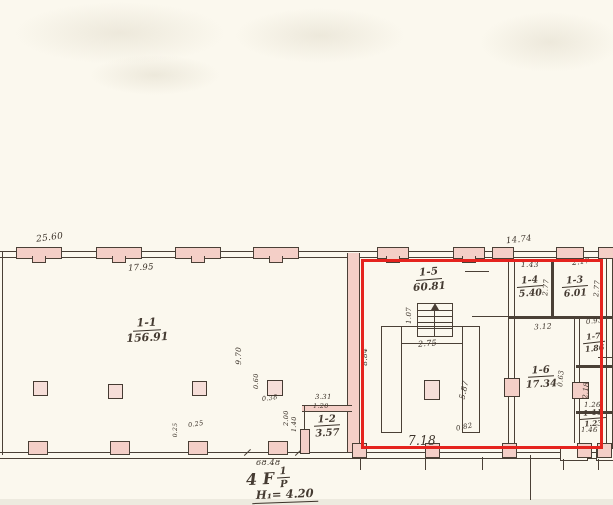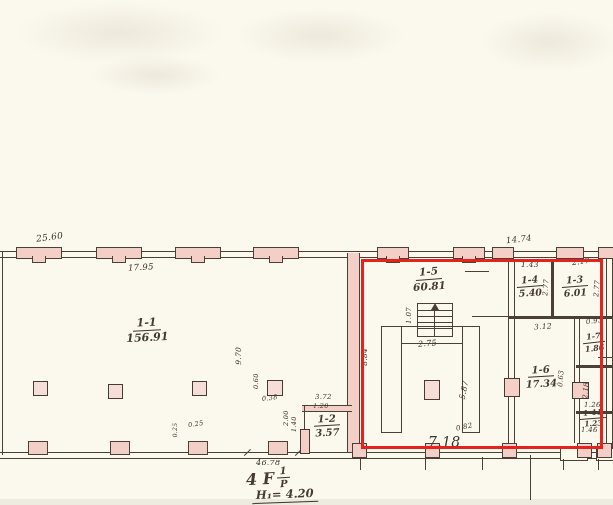--- a/index.html
+++ b/index.html
@@ -190,34 +190,34 @@
   <div class="dim" style="left:538px;top:284px;font-size:7px;transform:rotate(-85deg);">2.77</div>
   <div class="dim" style="left:589px;top:285px;font-size:7px;transform:rotate(-85deg);">2.77</div>
   <div class="dim" style="left:534px;top:323px;font-size:7.5px;transform:rotate(-4deg);">3.12</div>
   <div class="dim" style="left:586px;top:318px;font-size:7px;transform:rotate(-8deg);">0.93</div>
   <div class="dim" style="left:584px;top:402px;font-size:7px;">1.26</div>
   <div class="dim" style="left:581px;top:427px;font-size:7px;">1.46</div>
   <div class="dim" style="left:401px;top:312px;font-size:7px;transform:rotate(-90deg);">1.07</div>
   <div class="dim" style="left:418px;top:340px;font-size:8px;transform:rotate(-4deg);">2.75</div>
   <div class="dim" style="left:455px;top:386px;font-size:8px;transform:rotate(-78deg);">5.87</div>
   <div class="dim" style="left:456px;top:424px;font-size:7px;transform:rotate(-12deg);">0.82</div>
-  <div class="dim" style="left:428px;top:435px;font-size:14px;">7.18</div>
+  <div class="dim" style="left:408px;top:435px;font-size:12px;">7.18</div>
   <div class="dim" style="left:356px;top:353px;font-size:7.5px;transform:rotate(-90deg);">8.84</div>
   <div class="dim" style="left:230px;top:352px;font-size:7.5px;transform:rotate(-90deg);">9.70</div>
   <div class="dim" style="left:248px;top:378px;font-size:6.5px;transform:rotate(-90deg);">0.60</div>
   <div class="dim" style="left:262px;top:395px;font-size:6.5px;transform:rotate(-8deg);">0.38</div>
-  <div class="dim" style="left:315px;top:394px;font-size:7px;">3.72</div>
+  <div class="dim" style="left:315px;top:394px;font-size:7px;">3.31</div>
   <div class="dim" style="left:313px;top:403px;font-size:6.5px;">1.20</div>
   <div class="dim" style="left:278px;top:415px;font-size:6.5px;transform:rotate(-90deg);">2.00</div>
   <div class="dim" style="left:286px;top:421px;font-size:6.5px;transform:rotate(-90deg);">1.40</div>
   <div class="dim" style="left:553px;top:375px;font-size:7px;transform:rotate(-85deg);">0.63</div>
   <div class="dim" style="left:578px;top:387px;font-size:7px;transform:rotate(-85deg);">2.18</div>
   <div class="dim" style="left:168px;top:427px;font-size:6px;transform:rotate(-90deg);">0.25</div>
   <div class="dim" style="left:188px;top:421px;font-size:6.5px;transform:rotate(-10deg);">0.25</div>
-  <div class="dim" style="left:256px;top:459px;font-size:8px;">46.78</div>
+  <div class="dim" style="left:256px;top:459px;font-size:8px;">68.48</div>
 
   <div class="title-floor">
     <span>4 F</span>
     <span class="frac">
       <span class="num">1</span>
       <span class="den">P</span>
     </span>
   </div>
   <div class="title-h">H₁= 4.20</div>
 

